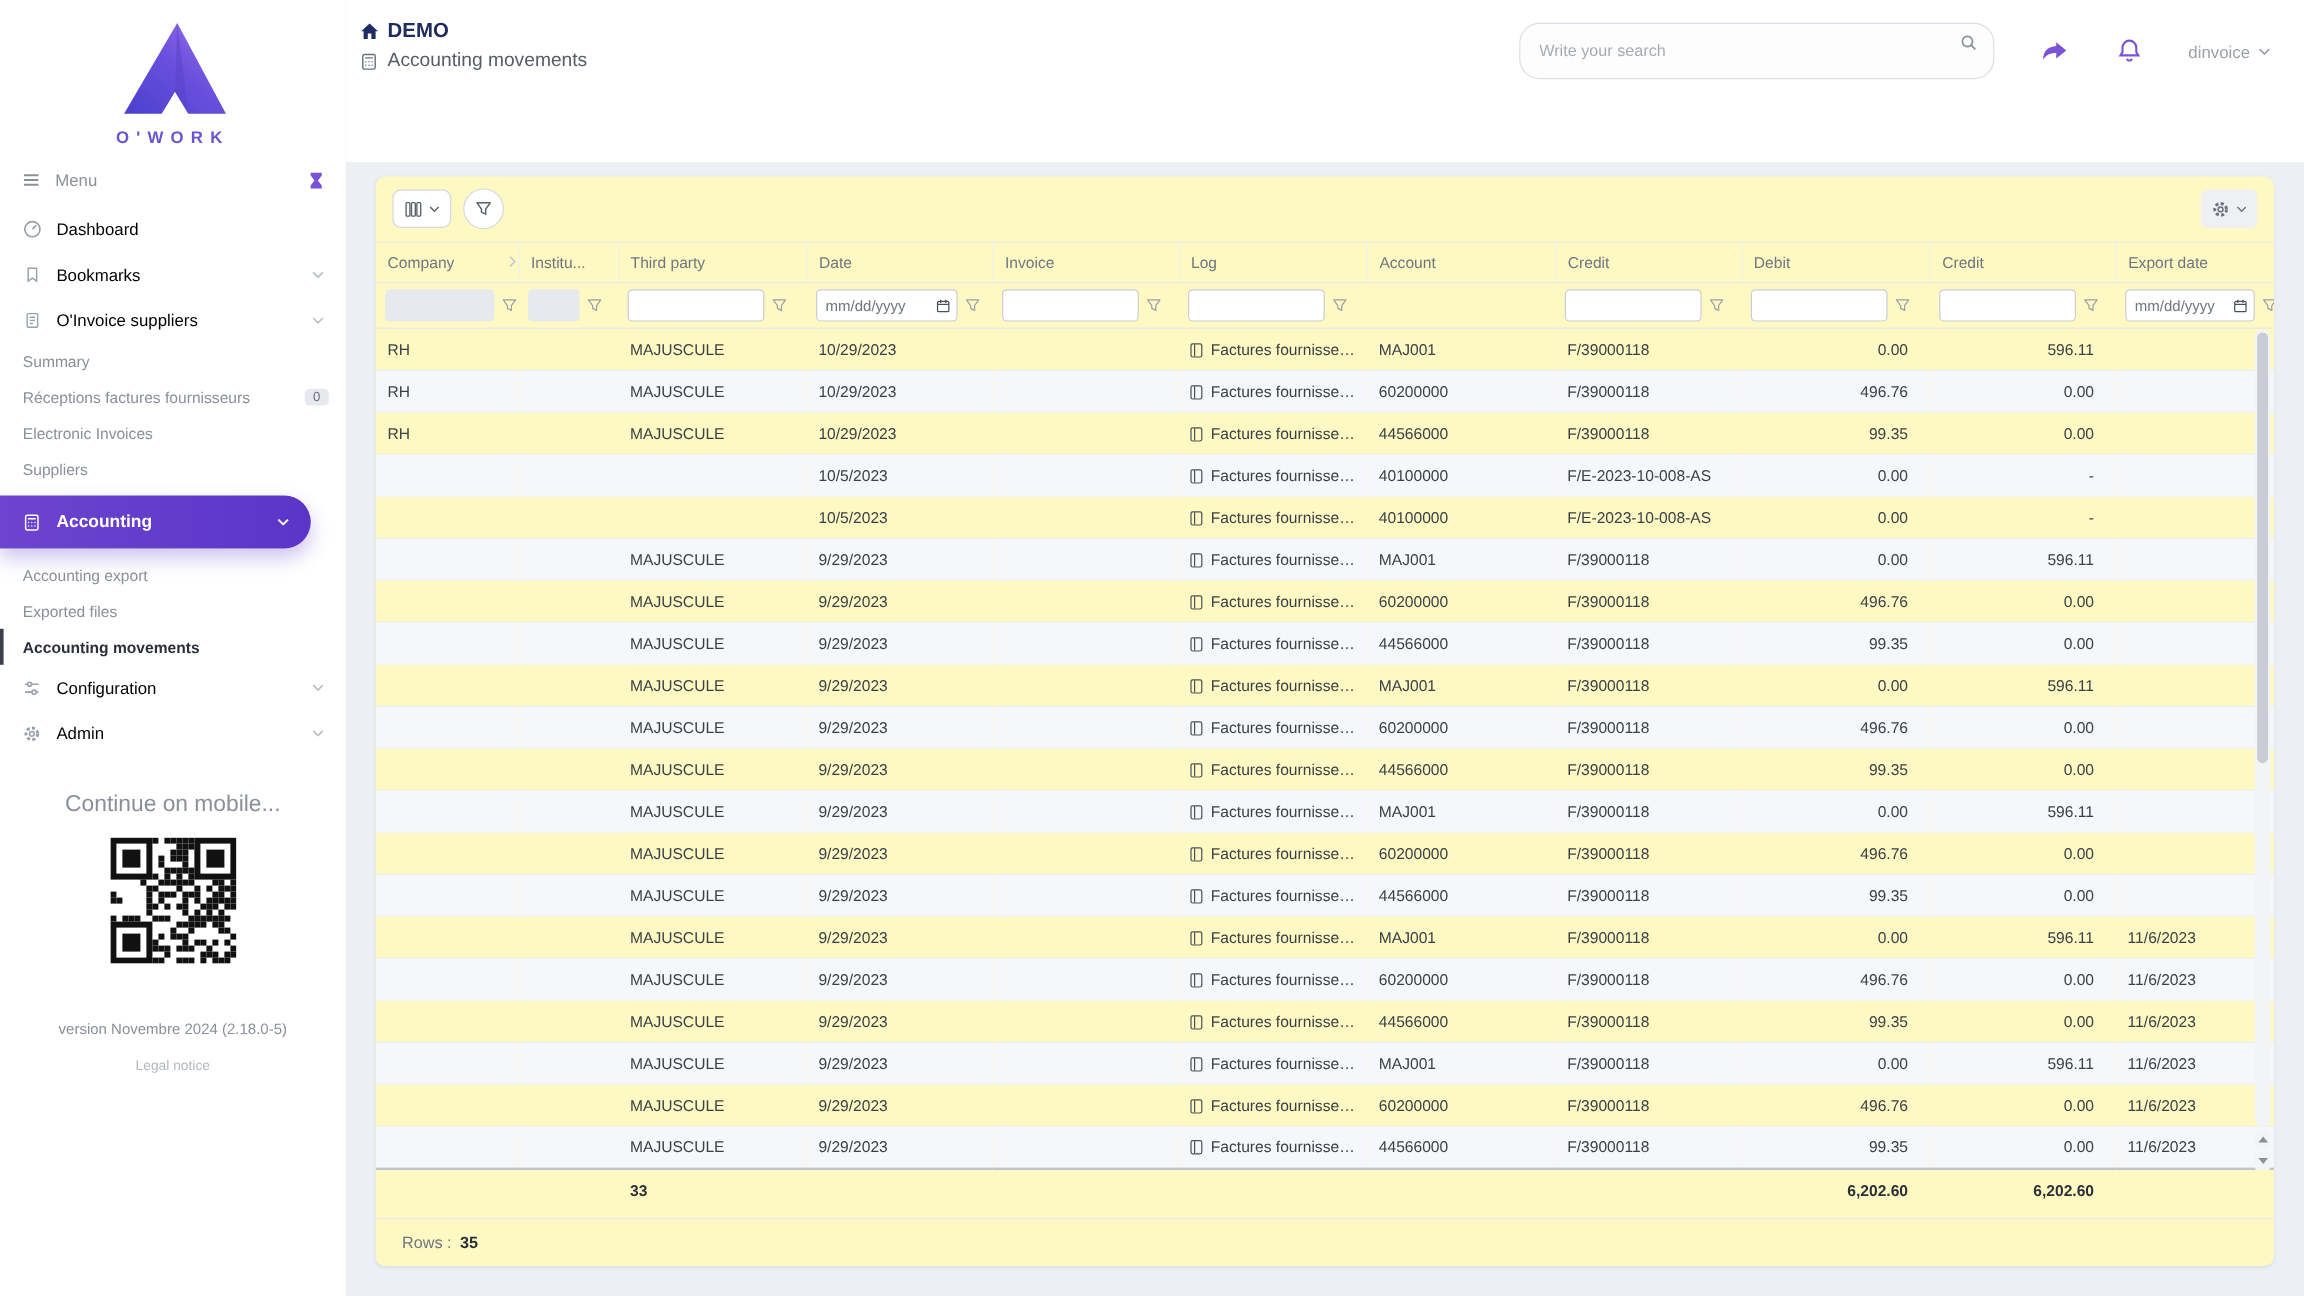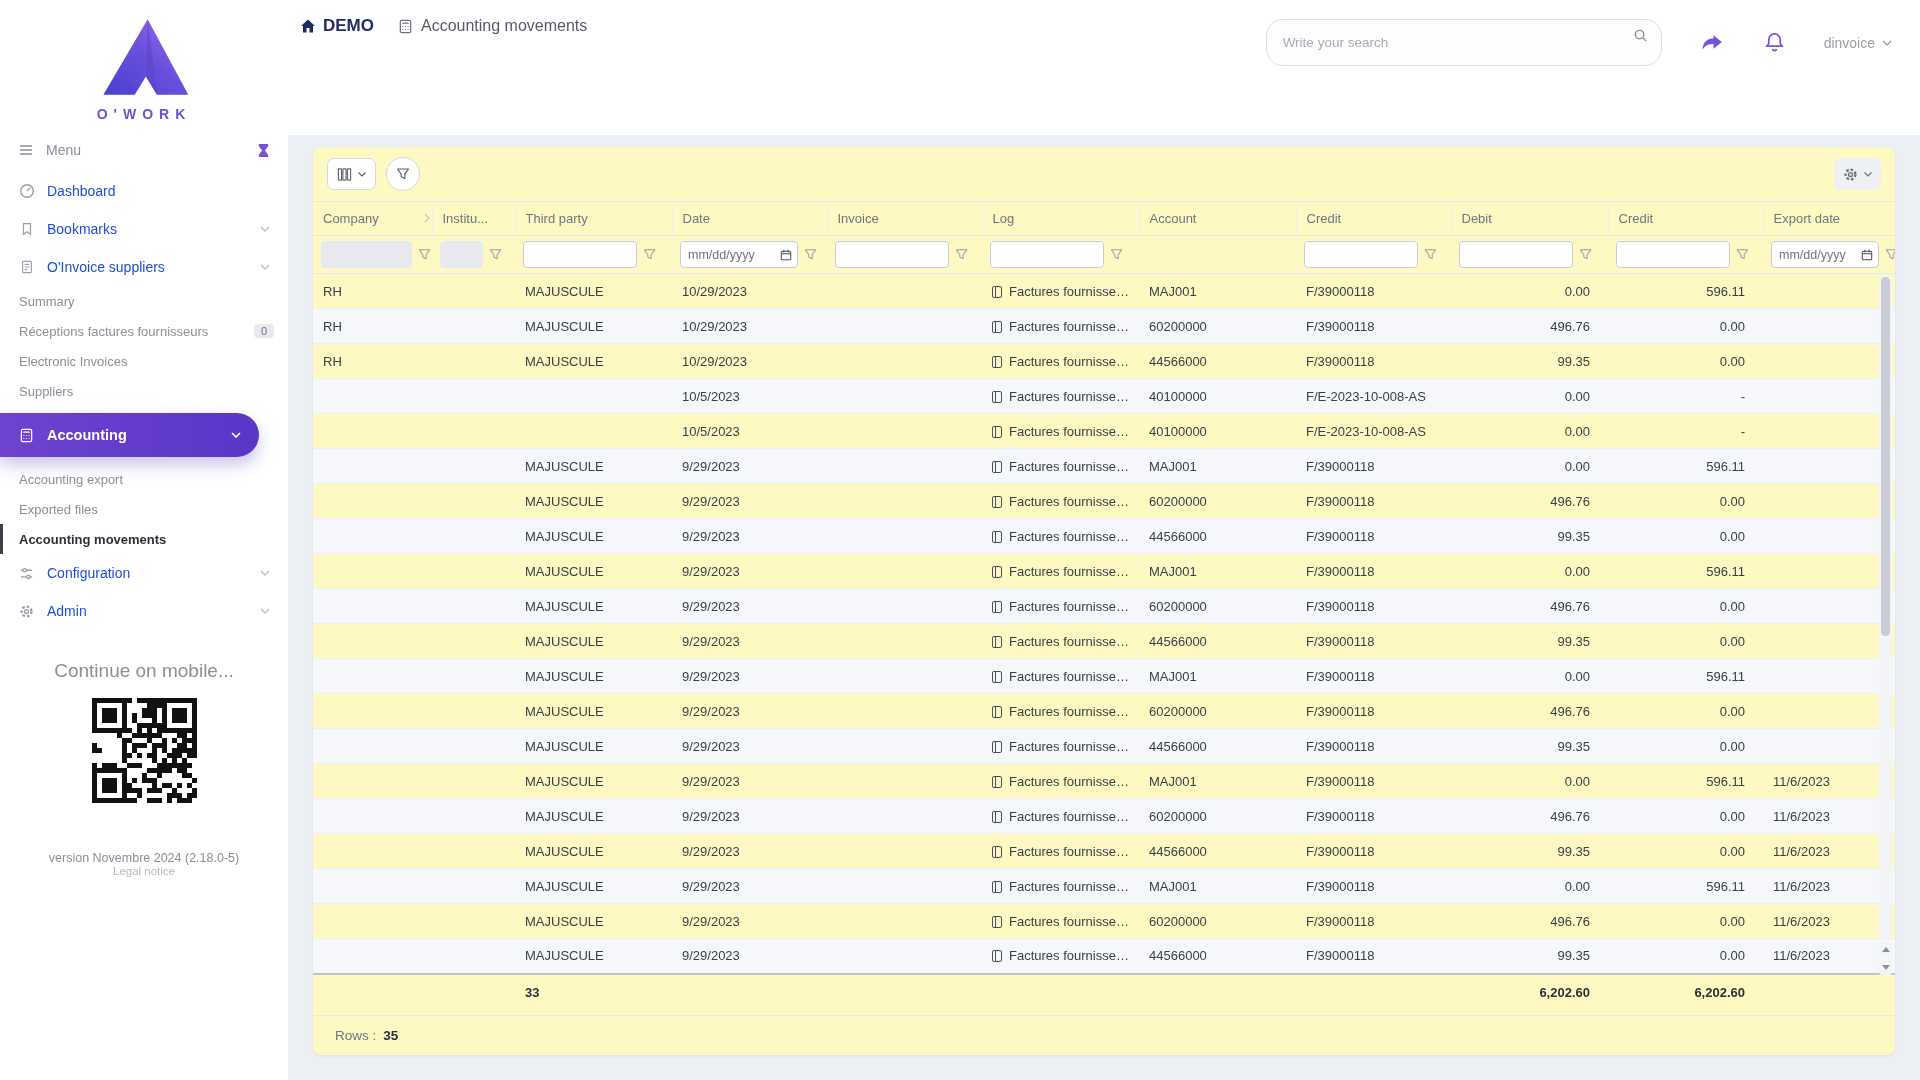--- a/index.html
+++ b/index.html
@@ -6,39 +6,39 @@
   html,body{width:1920px;height:1080px;overflow:hidden}
   body{font-family:"Liberation Sans",sans-serif;background:var(--page-bg,#eceff4);color:#3b4048;font-size:13px}
   .app{display:flex;width:1920px;height:1080px}
 
   
   .sidebar{width:288px;background:#fff;flex-shrink:0;display:flex;flex-direction:column;position:relative;z-index:3}
   .brand{padding:16px 0 6px;display:flex;flex-direction:column;align-items:center}
   .brand-name{margin-top:8px;color:#6a55d0;font-weight:700;letter-spacing:6px;font-size:14px}
   .menu-row{display:flex;align-items:center;gap:12px;height:44px;padding:0 18px;color:#8a8f99;font-size:14px;cursor:pointer}
   .menu-row .hourglass{margin-left:auto;color:var(--accent,#7a52d8)}
-  .nav-item{display:flex;align-items:center;gap:12px;height:38px;padding:0 18px;color:#1d4ed8;font-size:14px;cursor:pointer;white-space:nowrap}
+  .nav-item{display:flex;align-items:center;gap:12px;height:38px;padding:0 18px;color:#000000;font-size:14px;cursor:pointer;white-space:nowrap}
   .nav-item .si-icon{color:#9aa0ab;display:flex;width:17px;justify-content:center}
   .chev{margin-left:auto;color:#b9bec7;display:flex}
   .sub-item{height:30px;padding:0 14px 0 19px;display:flex;align-items:center;color:#8a8f99;font-size:13px;cursor:pointer;white-space:nowrap}
   .sub-item .badge{margin-left:auto;background:#e7e9ee;color:#6b7280;border-radius:4px;padding:1px 7px;font-size:11px}
   .sub-item.active{color:#2b3038;font-weight:700;border-left:3px solid #3b3f4a;padding-left:16px}
   .nav-item.active-group{background:linear-gradient(90deg,var(--grad-from,#6d44d0),var(--grad-to,#5a35c8));color:#fff;border-radius:0 22px 22px 0;height:44px;width:259px;margin:7px 0;box-shadow:0 8px 16px rgba(90,60,200,.3)}
   .nav-item.active-group .si-icon,.nav-item.active-group .chev{color:#fff}
   .nav-item.active-group{font-weight:700;font-size:14.5px}
   .side-footer{margin-top:30px;display:flex;flex-direction:column;align-items:center}
   .mobile-hint{color:#8a8f99;font-size:19px}
   .qr{margin-top:16px;width:105px;height:105px;cursor:pointer}
   .version{color:#8a8f99;font-size:12.5px;margin-top:48px}
-  .legal{color:#b3b8c2;font-size:11.5px;margin-top:0;cursor:pointer}
+  .legal{color:#b3b8c2;font-size:11.5px;margin-top:18px;cursor:pointer}
 
   
   .main{flex:1;display:flex;flex-direction:column;min-width:0}
   .topbar{height:135px;background:#fff;display:flex;align-items:flex-start;padding:16px 28px 0 12px;flex-shrink:0}
-  .tb-left{display:flex;flex-direction:row;gap:24px}
+  .tb-left{display:flex;flex-direction:column;gap:6px}
   .app-row{display:flex;align-items:center;gap:7px;color:var(--navy,#1f2c63);font-weight:700;font-size:17px;cursor:pointer}
   .title-row{display:flex;align-items:center;gap:8px;color:#565b66;font-size:16px}
   .title-row .si-icon{color:#6b7280;display:flex}
   .tb-right{margin-left:auto;display:flex;align-items:center;gap:38px;padding-top:3px}
   .search{position:relative;width:396px}
   .search input{width:100%;height:47px;border:1px solid #dcdfe5;border-radius:17px;background:#fdfdfe;padding:0 40px 0 16px;font-size:13.5px;color:#3b4048;outline:none;font-family:"Liberation Sans",sans-serif}
   .search input::placeholder{color:#a6abb5}
   .search .si-icon{position:absolute;right:14px;top:9px;color:#8a8f99;cursor:pointer}
   .accent{color:var(--accent,#7a52d8)}
   .icon-btn{display:flex;cursor:pointer}

